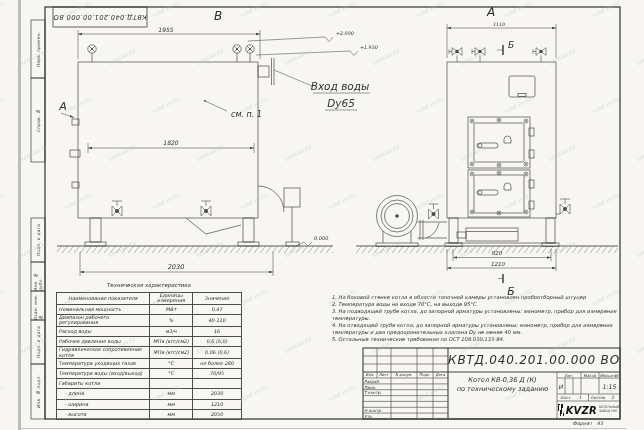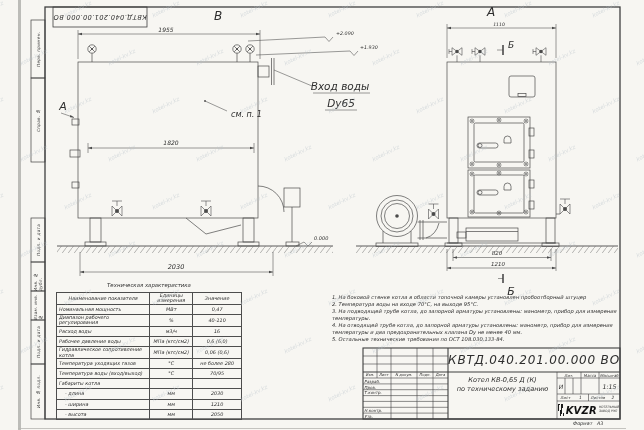--- a/index.html
+++ b/index.html
@@ -364,21 +364,21 @@
 
   <div class="notes">
     <div>1.  На боковой стенке котла в области топочной камеры установлен пробоотборный штуцер</div>
     <div>2.  Температура воды на входе 70°С, на выходе 95°С.</div>
     <div>3.  На подводящей трубе котла, до запорной арматуры установлены: манометр, прибор для измерения температуры.</div>
     <div>4.  На отводящей трубе котла, до запорной арматуры установлены: манометр, прибор для измерения температуры и два предохранительных клапана Dу не менее 40 мм.</div>
     <div>5.  Остальные технические требования по ОСТ 108.030.133-84.</div>
   </div>
 
   <div class="t ctr" style="left:448px;top:349px;width:172px;height:22px;font-size:12px;letter-spacing:.8px;">КВТД.040.201.00.000  ВО</div>
-  <div class="t ctr" style="left:448px;top:375px;width:109px;height:9px;font-size:6.6px;">Котел  КВ-0,65 Д  (К)</div>
+  <div class="t ctr" style="left:448px;top:375px;width:109px;height:9px;font-size:6.6px;">Котел  КВ-0,36 Д  (К)</div>
   <div class="t ctr" style="left:448px;top:384px;width:109px;height:9px;font-size:6.6px;">по техническому заданию</div>
   <div class="t ctr" style="left:363px;top:372px;width:14px;height:6px;font-size:3.7px;">Изм.</div>
   <div class="t ctr" style="left:377px;top:372px;width:14px;height:6px;font-size:3.7px;">Лист</div>
   <div class="t ctr" style="left:391px;top:372px;width:26px;height:6px;font-size:3.7px;">N докум.</div>
   <div class="t ctr" style="left:417px;top:372px;width:16px;height:6px;font-size:3.7px;">Подп.</div>
   <div class="t ctr" style="left:433px;top:372px;width:15px;height:6px;font-size:3.7px;">Дата</div>
   <div class="t" style="left:364.5px;top:378.7px;font-size:4px;">Разраб.</div>
   <div class="t" style="left:364.5px;top:384.5px;font-size:4px;">Пров.</div>
   <div class="t" style="left:364.5px;top:390.3px;font-size:4px;">Т.контр.</div>
   <div class="t" style="left:364.5px;top:408px;font-size:4px;">Н.контр.</div>

